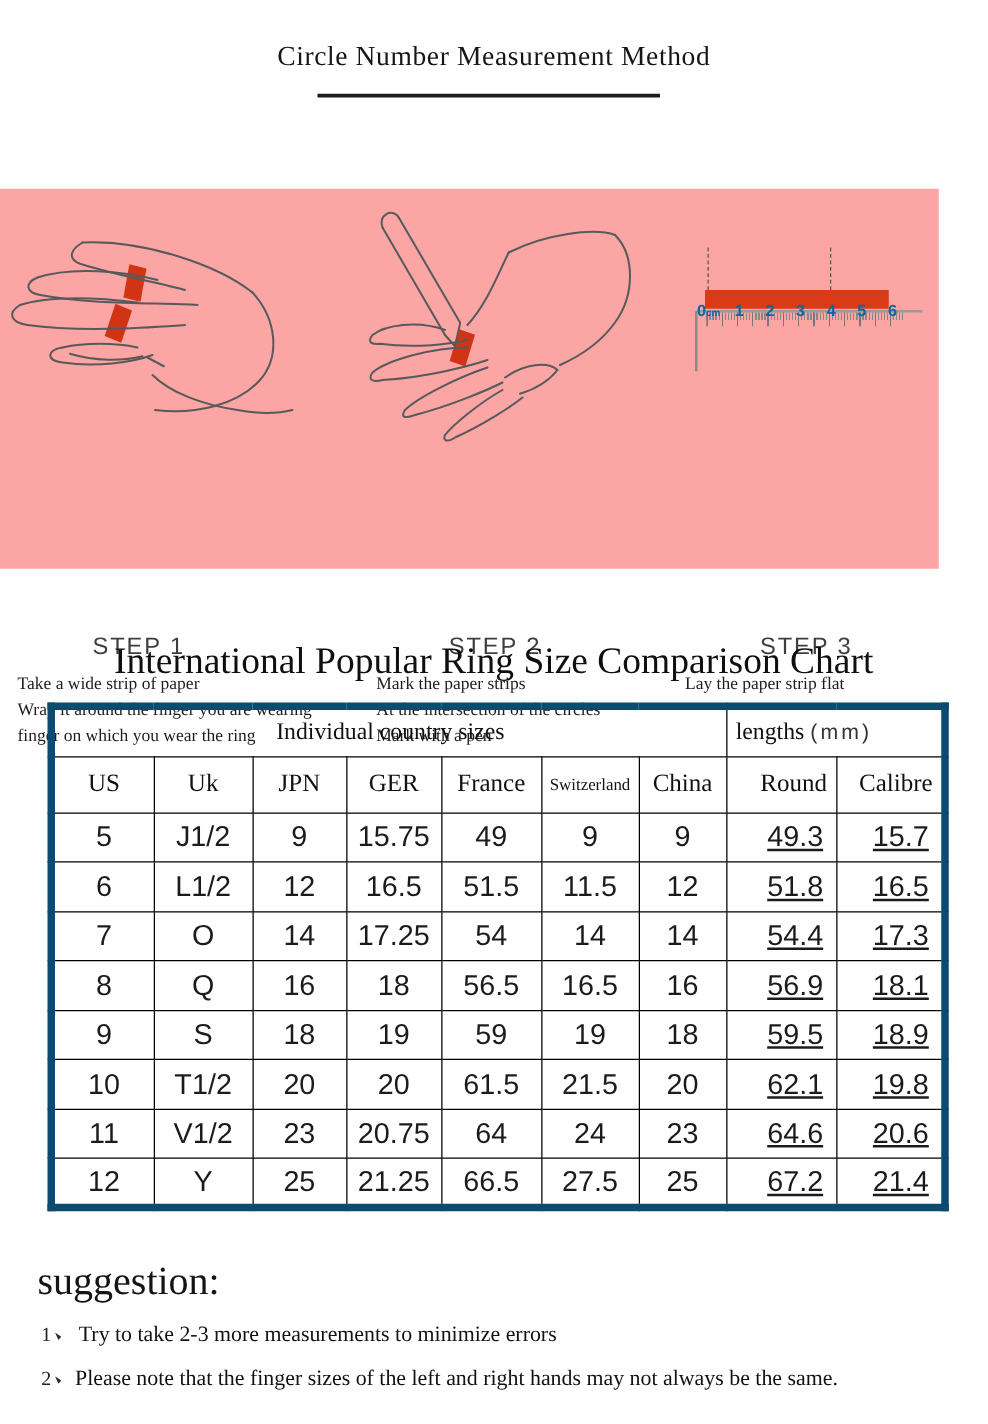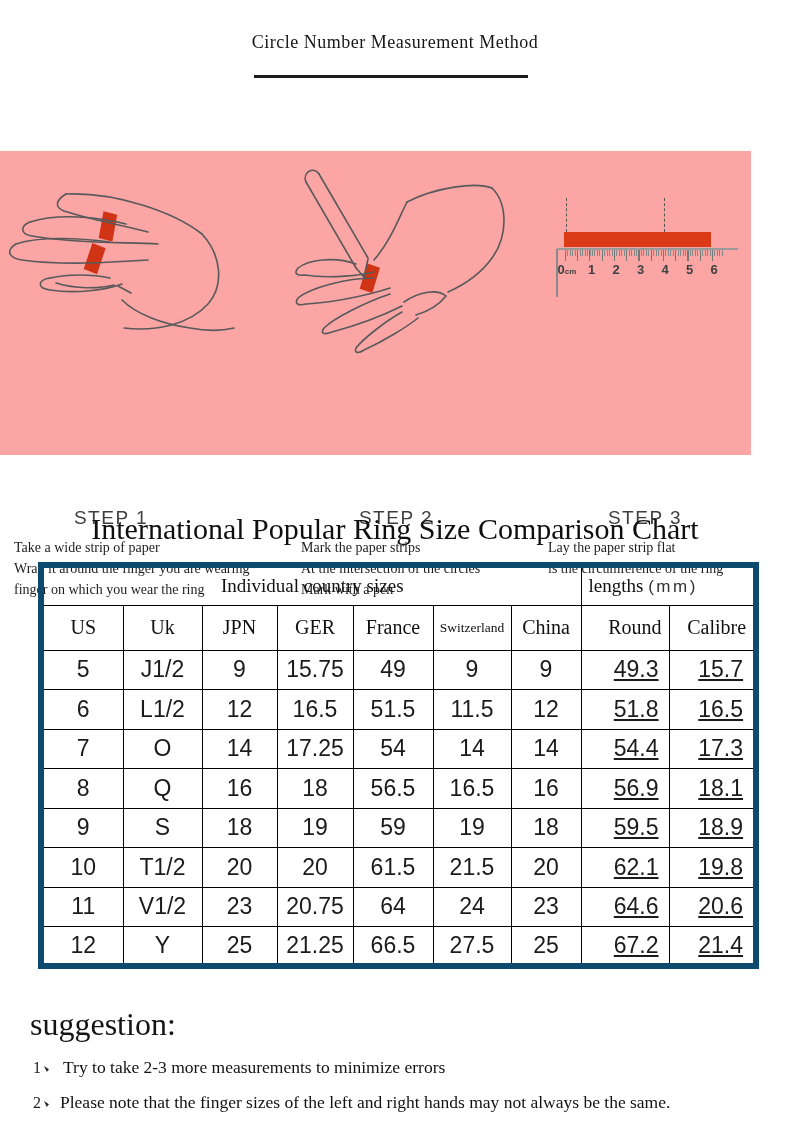--- a/index.html
+++ b/index.html
@@ -4,21 +4,21 @@
 <style>
   * { margin:0; padding:0; box-sizing:border-box; }
   html,body { background:#ffffff; }
   .page {
     position:relative; width:790px; height:1139px; background:#ffffff;
     font-family:"Liberation Serif", serif; overflow:hidden;
   }
   
   .main-title {
     position:absolute; top:32px; left:0; width:100%;
-    text-align:center; font-size:18px; font-weight:normal;
+    text-align:center; font-size:22px; font-weight:normal;
     color:#161616; letter-spacing:.5px;
   }
   .title-underline {
     position:absolute; left:254px; top:75px; width:274px; height:3px;
     background:#1c1c1c;
   }
   
   .steps-band {
     position:absolute; left:0; top:151px; width:751px; height:304px;
     background:#fca5a5;
@@ -44,23 +44,23 @@
   .ruler .vline { position:absolute; left:11px; top:53px; width:2px; height:48px; background:#8a8a8a; }
   .ruler .ticks {
     position:absolute; left:20px; top:54px; width:158px; height:11px;
     background-image:
       repeating-linear-gradient(90deg,#777 0 1px,transparent 1px 12.25px),
       repeating-linear-gradient(90deg,#888 0 1px,transparent 1px 2.45px);
     background-size:100% 11px, 100% 6px;
     background-repeat:no-repeat;
   }
   .ruler .rn {
-    position:absolute; top:66px; transform:translateX(-50%);
+    position:absolute; top:45px; transform:translateX(-50%);
     font-family:"Liberation Sans", sans-serif; font-weight:bold;
-    font-size:13px; color:#404040;
+    font-size:13px; color:#0369a1;
   }
   .ruler .rn .unit { font-size:8px; font-weight:bold; }
   .rn0{left:22px;} .rn1{left:46.5px;} .rn2{left:71px;} .rn3{left:95.5px;}
   .rn4{left:120px;} .rn5{left:144.5px;} .rn6{left:169px;}
   
   .chart-title {
     position:absolute; top:512px; left:0; width:100%;
     text-align:center; font-size:30px; font-weight:normal; color:#0f0f0f;
   }
   table.ring-table {
@@ -153,21 +153,20 @@
       <div>Wrap it around the finger you are wearing</div>
       <div>finger on which you wear the ring</div>
     </div>
     <div class="step-text" style="left:301px;">
       <div>Mark the paper strips</div>
       <div>At the intersection of the circles</div>
       <div>Mark with a pen</div>
     </div>
     <div class="step-text" style="left:548px;">
       <div>Lay the paper strip flat</div>
-      <div>is the circumference of the ring</div>
     </div>
   </div>
 
   <div class="ruler">
     <div class="dash d0"></div>
     <div class="dash d4"></div>
     <div class="strip"></div>
     <div class="baseline"></div>
     <div class="vline"></div>
     <div class="ticks"></div>

